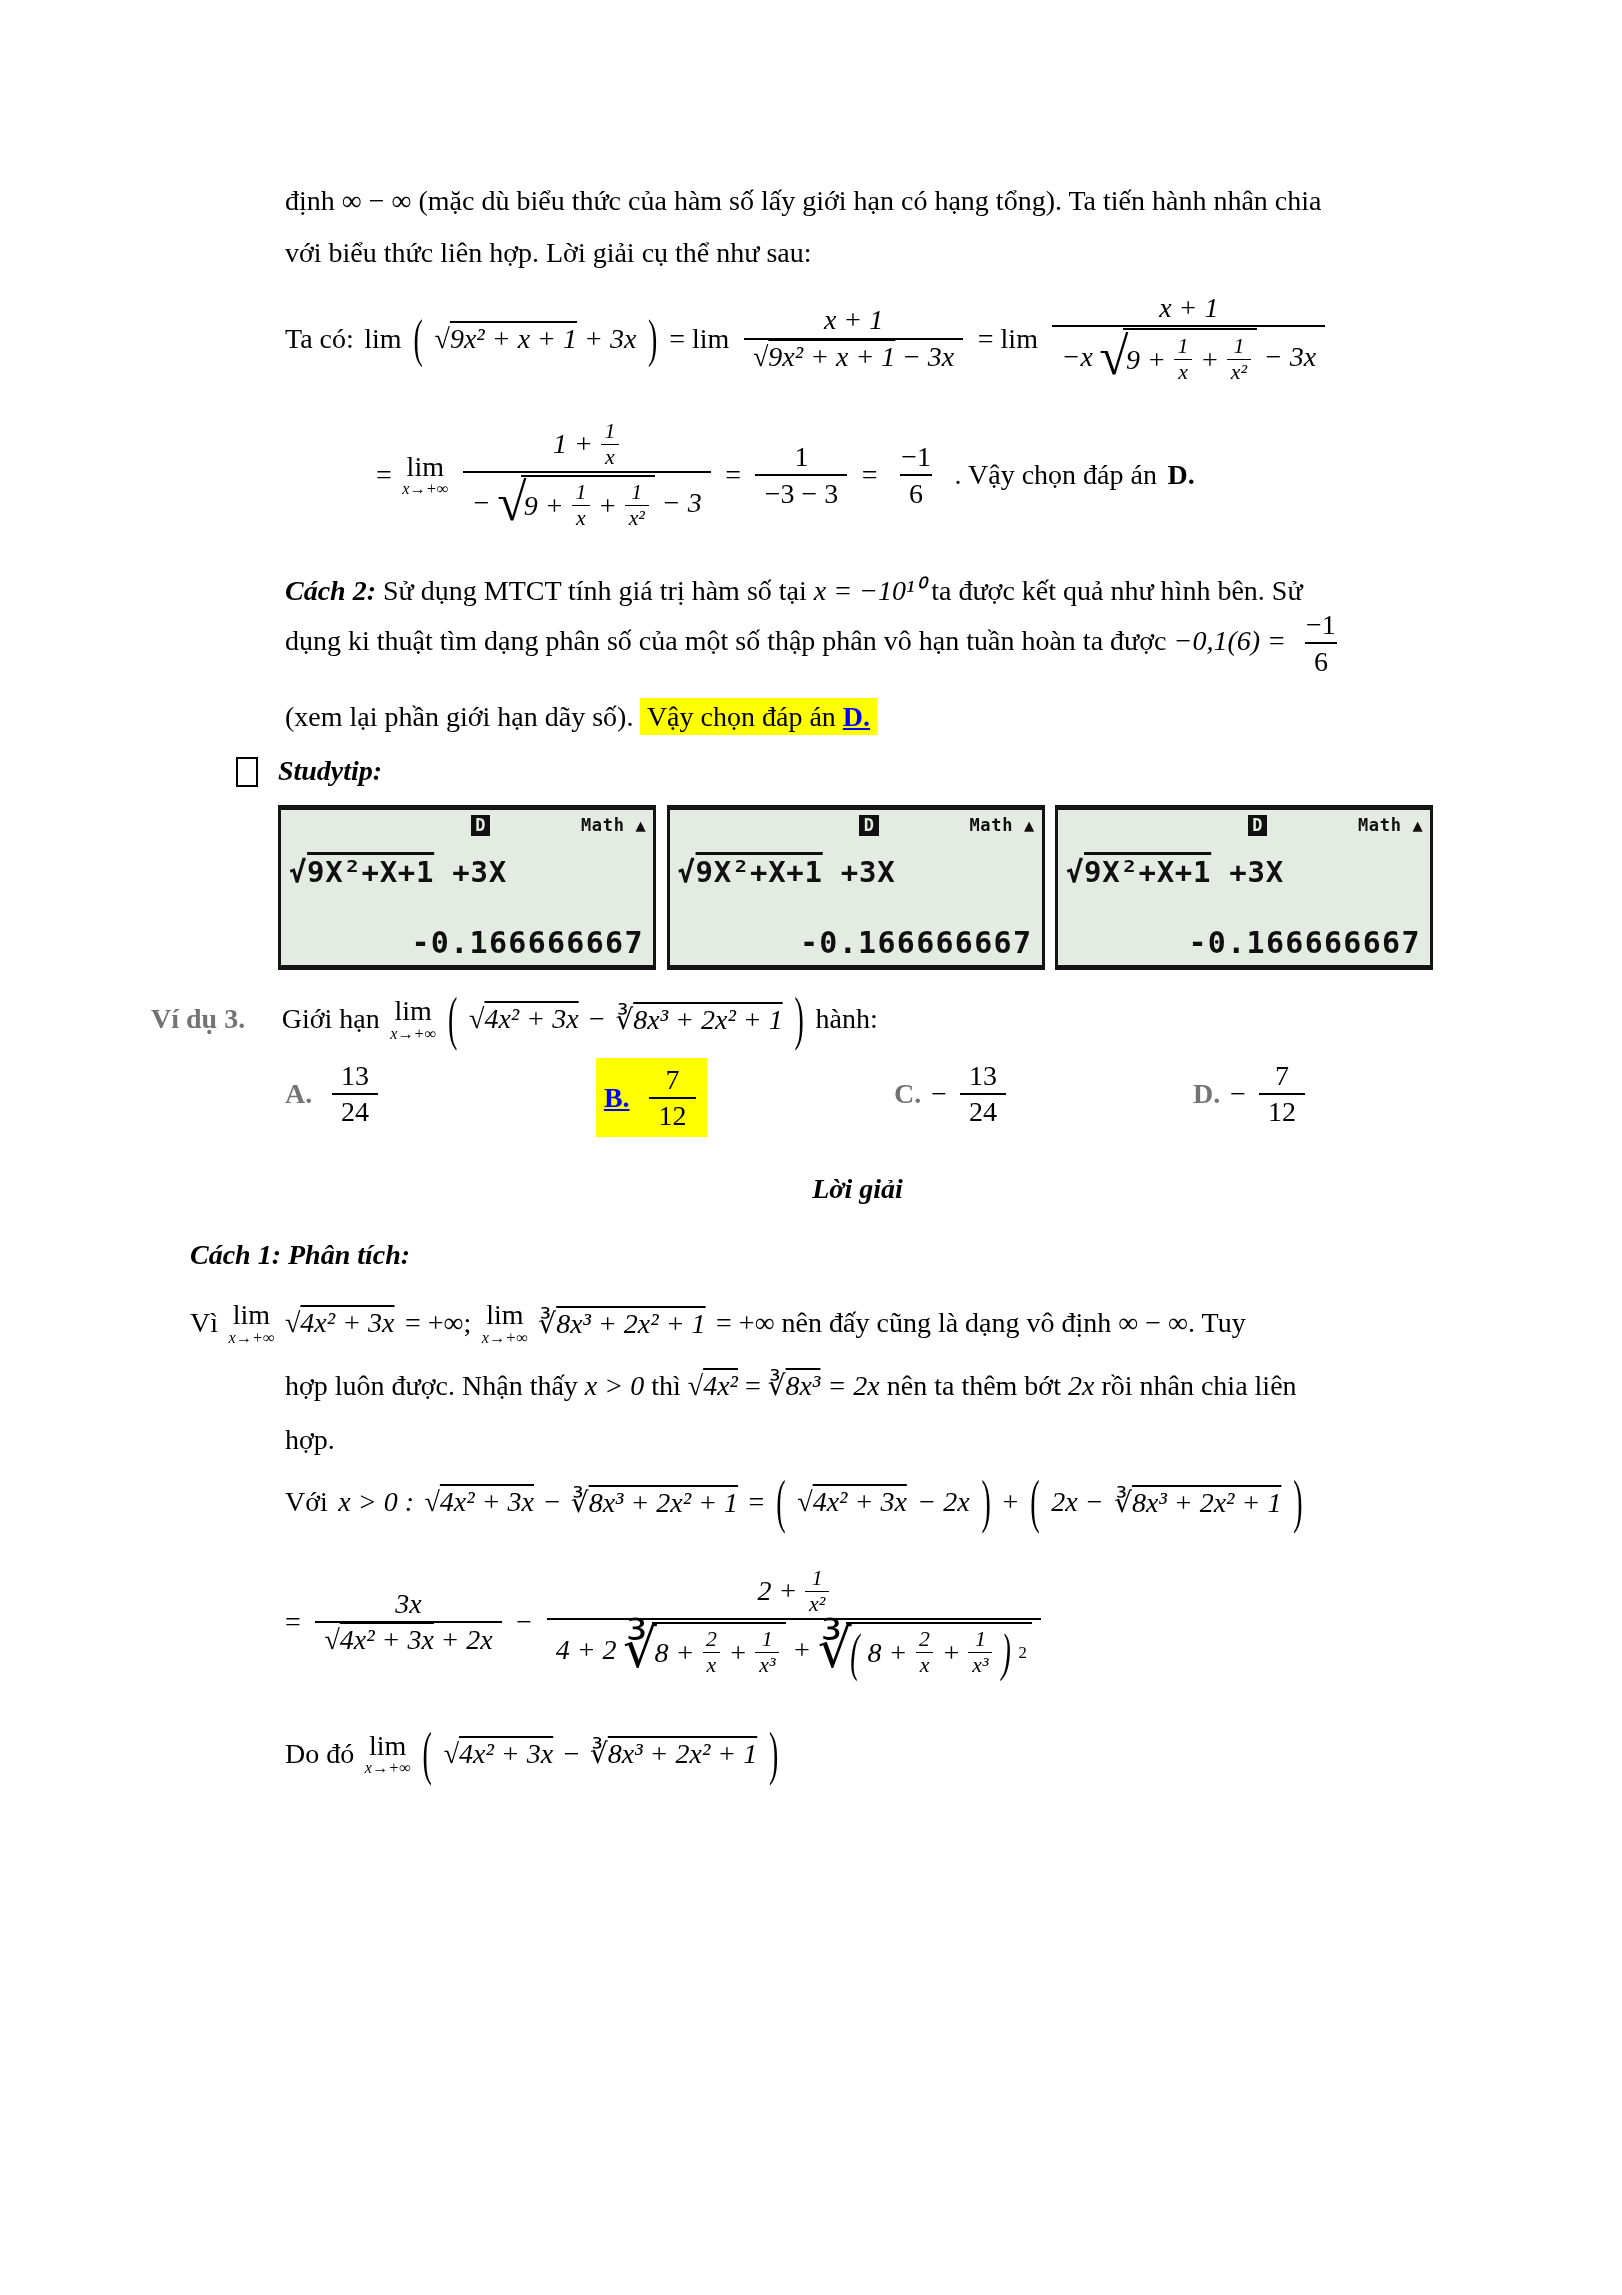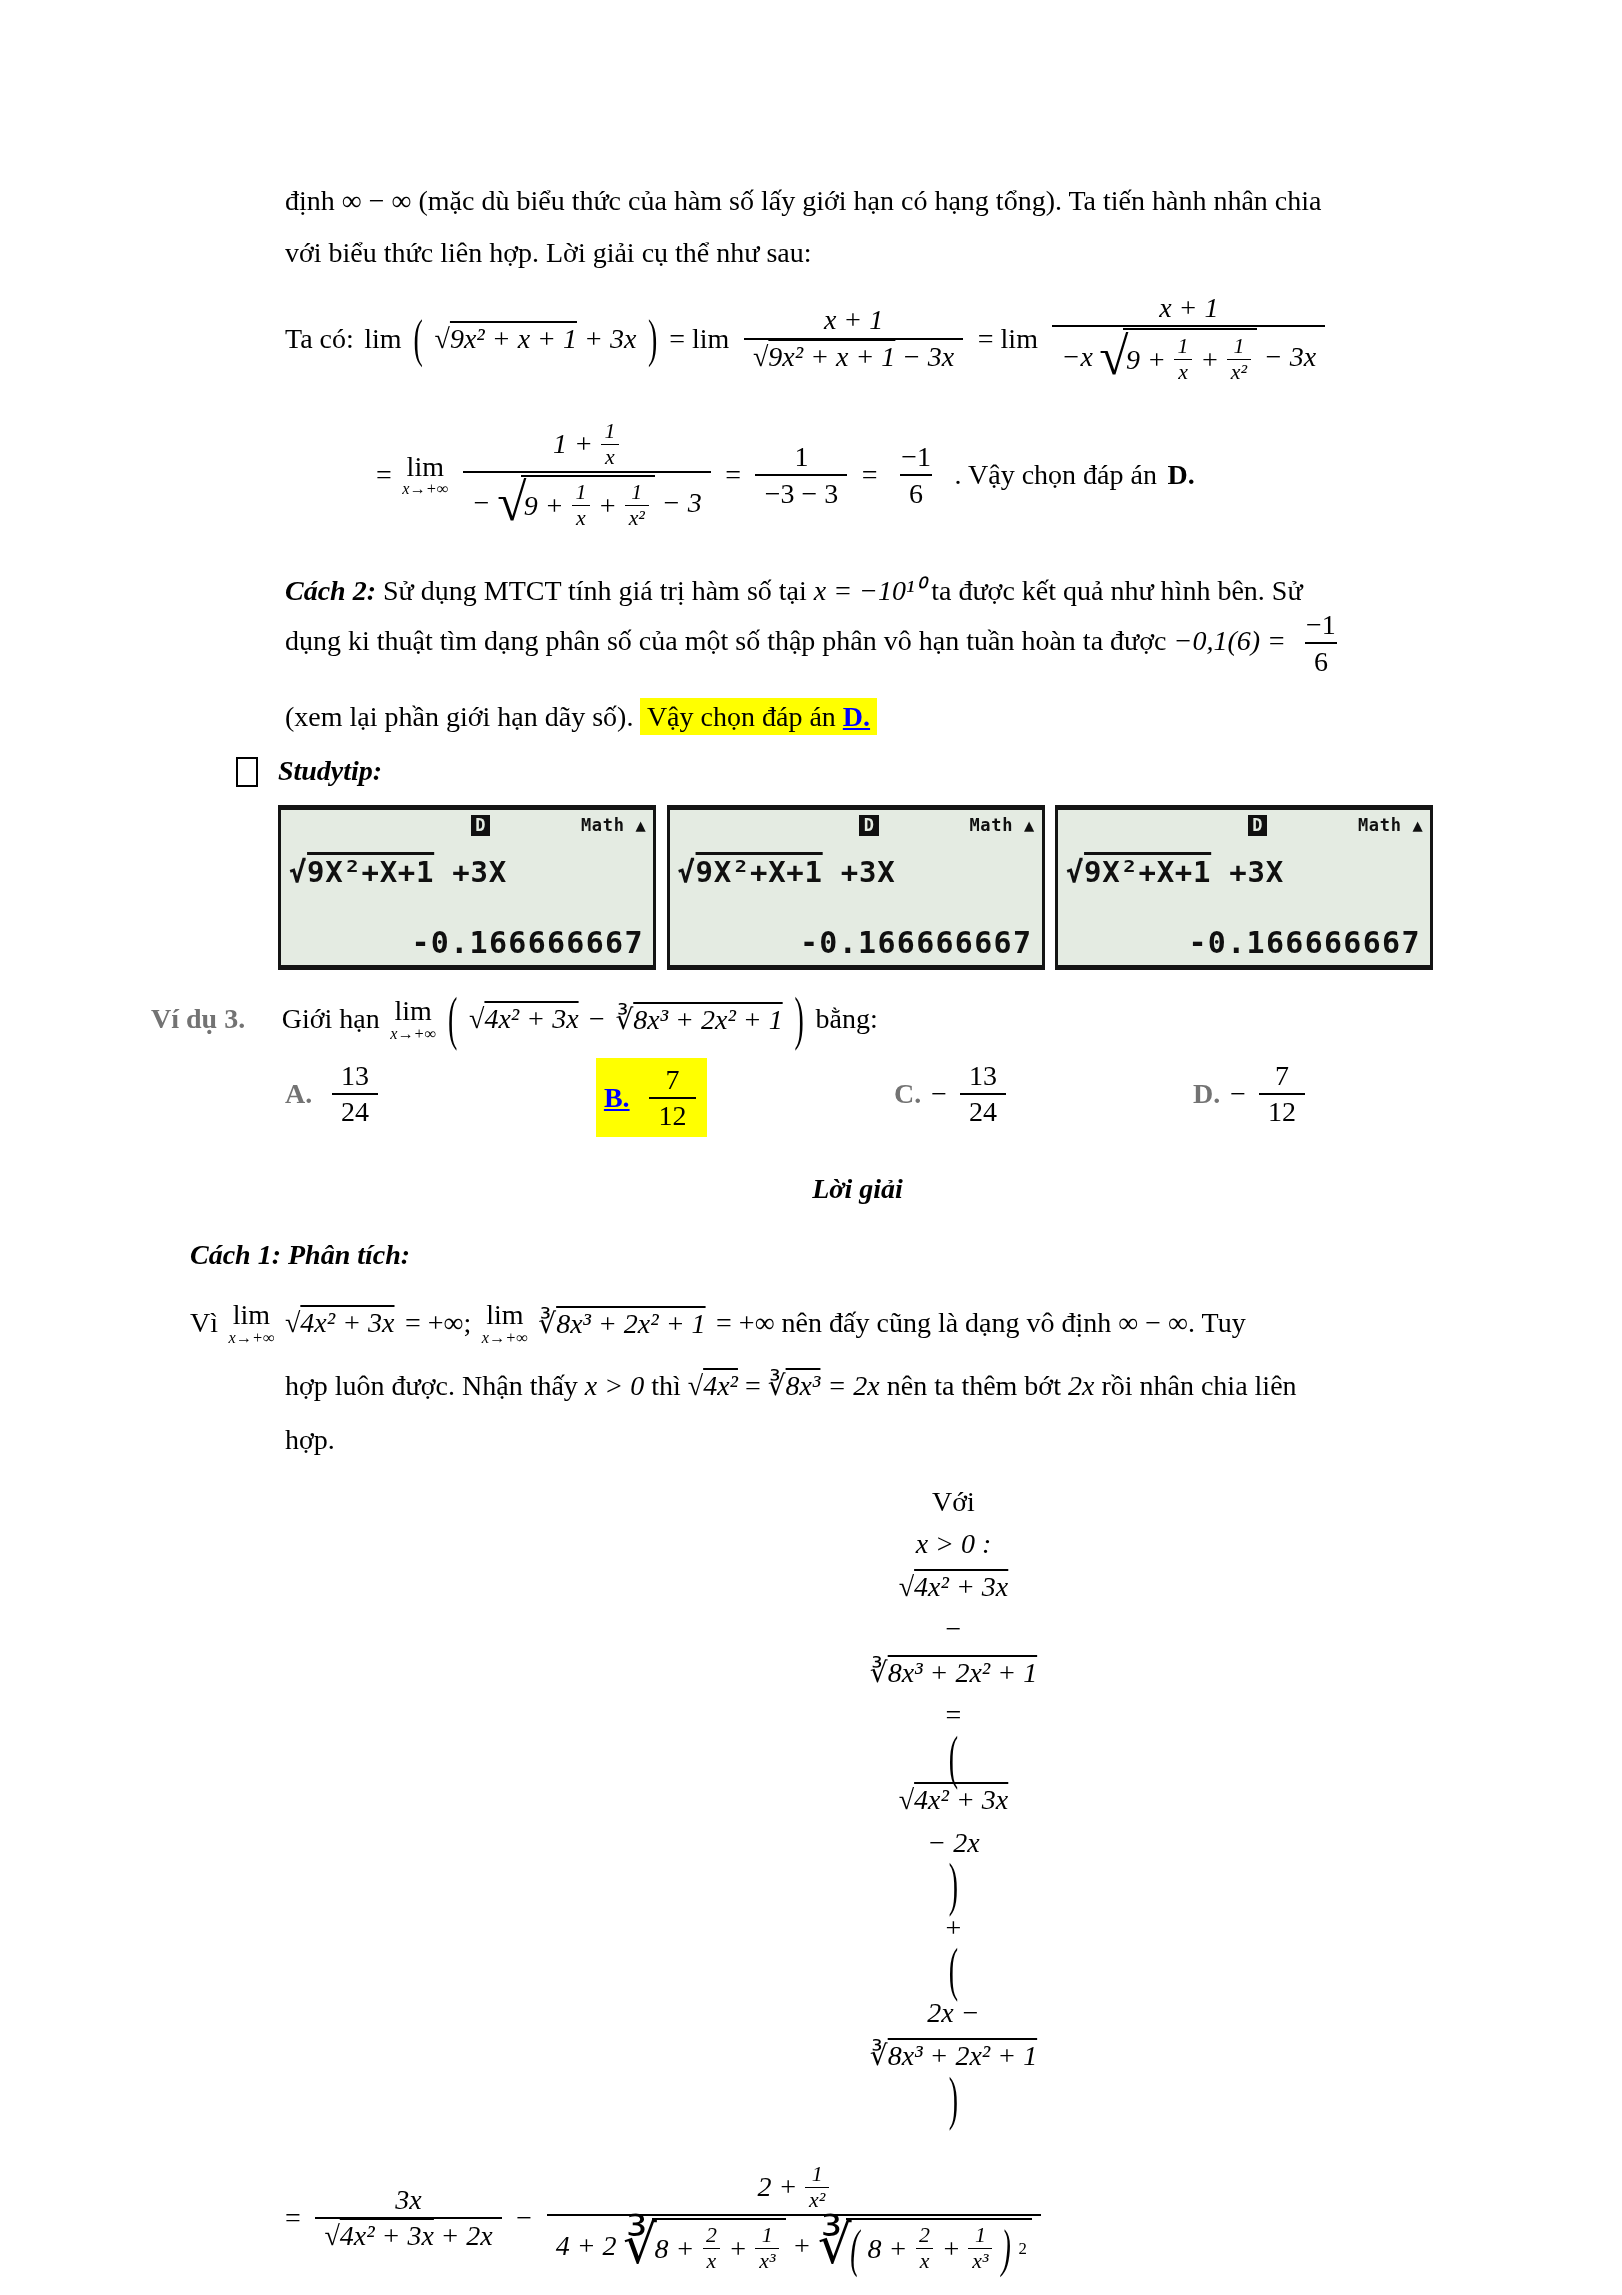--- a/index.html
+++ b/index.html
@@ -210,21 +210,21 @@
     <span style="margin-left:26px;">Giới hạn</span>
     <span class="lim">
         <span>lim</span>
         <span class="ls">x→+∞</span>
       </span>
     <span class="bp2">(</span>
     <span class="mi nowrap"><span class="rs">√</span><span class="rad">4x² + 3x</span></span>
     <span>−</span>
     <span class="mi nowrap"><span class="rs">∛</span><span class="rad">8x³ + 2x² + 1</span></span>
     <span class="bp2">)</span>
-    <span>bằng:</span>
+    <span>hành:</span>
   </div>
 
   <div class="ansrow">
     <span class="ans" style="left:0;">
       <span class="blue">A.</span>
       <span class="mi"></span>
       <span class="frac">
           <span class="num">13</span>
           <span class="den">24</span>
         </span>
@@ -272,21 +272,21 @@
         <span class="ls">x→+∞</span>
       </span>
     <span class="mi nowrap"><span class="rs">∛</span><span class="rad">8x³ + 2x² + 1</span></span>
     <span>= +∞ nên đấy cũng là dạng vô định ∞ − ∞. Tuy</span>
   </div>
   <div class="ml1" style="margin-top:22px; width:1256px;">
     <span>hợp luôn được. Nhận thấy </span><span class="mi">x &gt; 0</span><span> thì </span><span class="mi nowrap"><span class="rs">√</span><span class="rad">4x²</span></span><span> = </span><span class="mi nowrap"><span class="rs">∛</span><span class="rad">8x³</span></span><span class="mi"> = 2x</span><span> nên ta thêm bớt </span><span class="mi">2x</span><span> rồi nhân chia liên</span>
   </div>
   <div class="ml1" style="margin-top:22px;">hợp.</div>
 
-  <div class="frow" style="margin-left:285px; margin-top:30px;flex-direction:column;">
+  <div class="frow" style="margin-left:285px; margin-top:30px;">
     <span>Với</span>
     <span class="mi">x &gt; 0 :</span>
     <span class="mi nowrap"><span class="rs">√</span><span class="rad">4x² + 3x</span></span>
     <span>−</span>
     <span class="mi nowrap"><span class="rs">∛</span><span class="rad">8x³ + 2x² + 1</span></span>
     <span>=</span>
     <span class="bp2">(</span>
     <span class="mi nowrap"><span class="rs">√</span><span class="rad">4x² + 3x</span></span>
     <span class="mi">− 2x</span>
     <span class="bp2">)</span>

